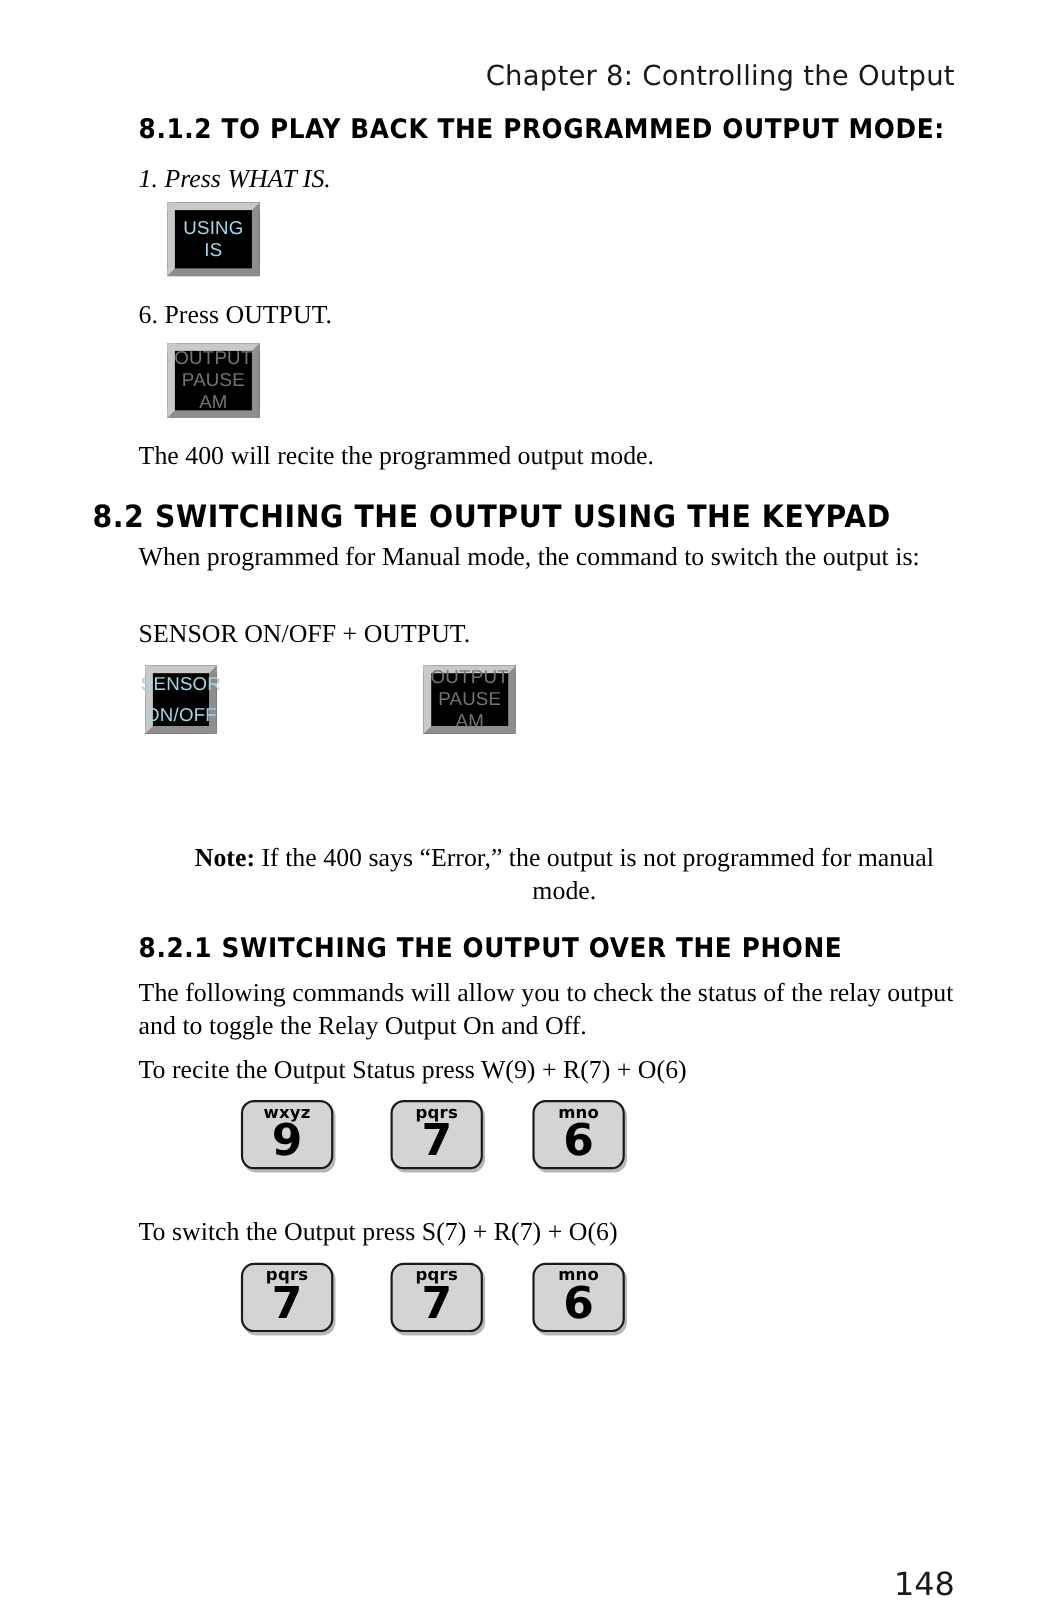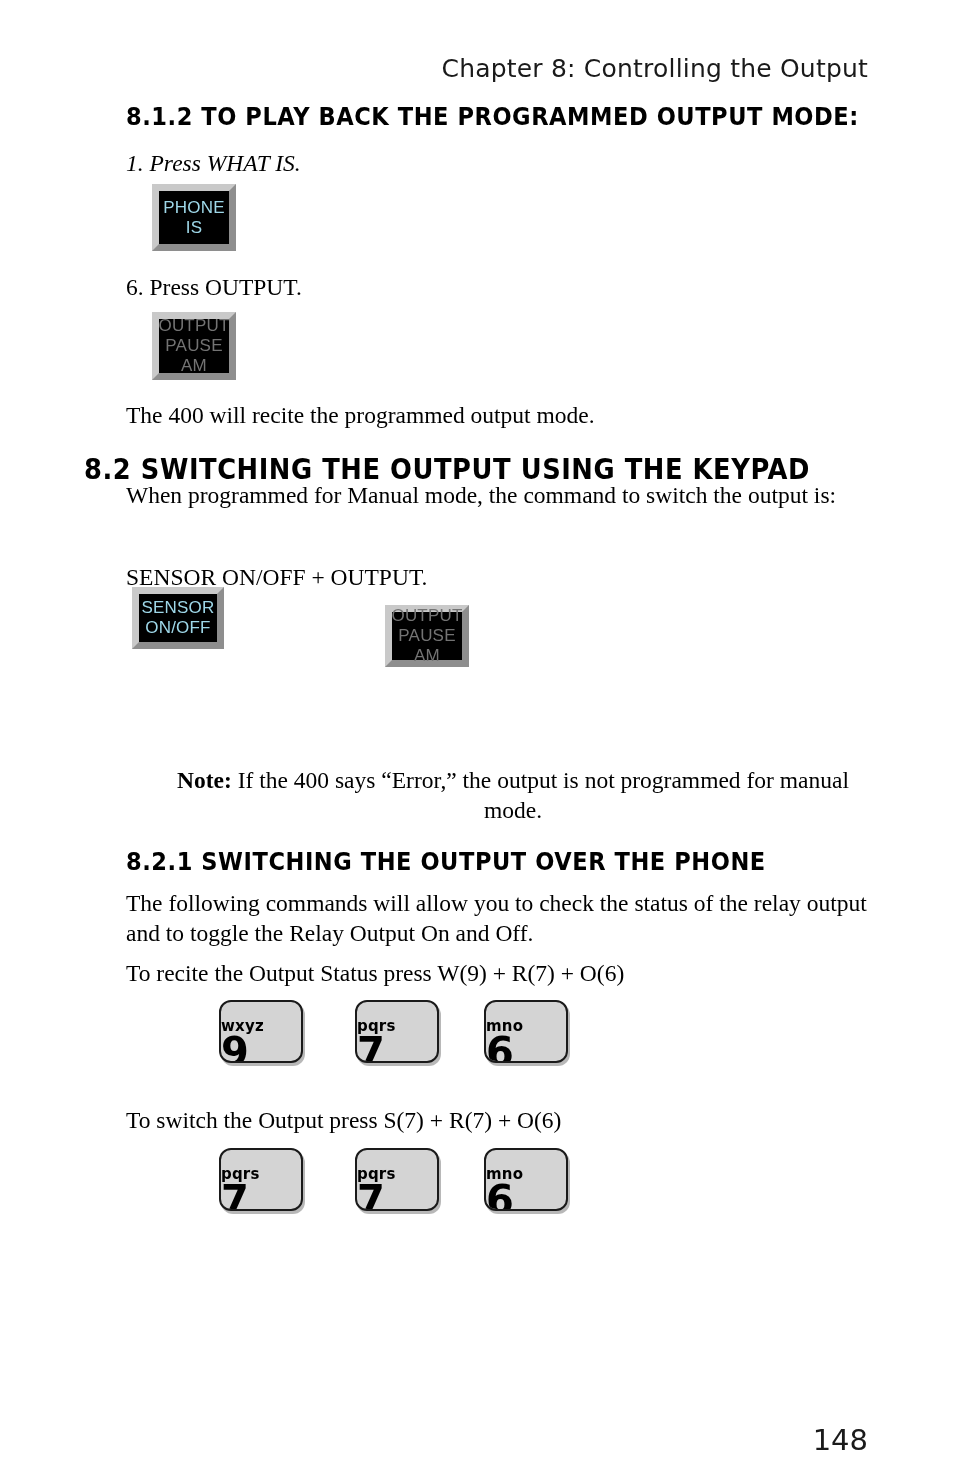--- a/index.html
+++ b/index.html
@@ -108,23 +108,23 @@
     position: absolute;
     box-sizing: border-box;
     width: 84px;
     height: 63px;
     background: #d4d4d4;
     border: 2px solid #1a1a1a;
     border-radius: 12px;
     box-shadow: 2px 3px 0 rgba(0,0,0,0.28);
     display: flex;
     flex-direction: column;
-    align-items: flex-start;
+    align-items: center;
     justify-content: flex-start;
-    padding-top: 16px;
+    padding-top: 1px;
     font-family: "DejaVu Sans", sans-serif;
     overflow: hidden;
   }
   .keycap .letters {
     font-size: 15px;
     font-weight: 700;
     line-height: 16px;
     color: #000;
     letter-spacing: 0.2px;
   }
@@ -152,41 +152,41 @@
 
 <div class="page">
 
   <div class="running-head">Chapter 8: Controlling the Output</div>
 
   <div class="h3" style="left:126px; top:82px;">8.1.2 TO PLAY BACK THE PROGRAMMED OUTPUT MODE:</div>
 
   <div class="body" style="left:126px; top:128px; width:700px;font-style:italic;">1. Press WHAT IS.</div>
 
   <div class="devbtn cyan" style="left:152px; top:164px; width:84px; height:67px;">
-    <span class="ln">PHONE</span>
+    <span class="ln">USING</span>
     <span class="ln">IS</span>
   </div>
 
   <div class="body" style="left:126px; top:252px; width:700px;">6. Press OUTPUT.</div>
 
   <div class="devbtn white" style="left:152px; top:292px; width:84px; height:68px;">
     <span class="ln">OUTPUT</span>
     <span class="ln">PAUSE</span>
     <span class="ln">AM</span>
   </div>
 
   <div class="body" style="left:126px; top:380px; width:760px;">The 400 will recite the programmed output mode.</div>
 
   <div class="h2" style="left:84px; top:433px;">8.2 SWITCHING THE OUTPUT USING THE KEYPAD</div>
 
-  <div class="body" style="left:126px; top:460px; width:740px;">When programmed for Manual mode, the command to switch the output is:</div>
+  <div class="body" style="left:126px; top:472px; width:740px;">When programmed for Manual mode, the command to switch the output is:</div>
 
   <div class="body" style="left:126px; top:542px; width:740px;">SENSOR ON/OFF + OUTPUT.</div>
 
-  <div class="devbtn cyan" style="left:132px; top:567px; width:92px; height:62px;">
+  <div class="devbtn cyan" style="left:132px; top:585px; width:65px; height:62px;justify-content:space-between;">
     <span class="ln">SENSOR</span>
     <span class="ln">ON/OFF</span>
   </div>
 
   <div class="devbtn white" style="left:385px; top:585px; width:84px; height:62px;">
     <span class="ln">OUTPUT</span>
     <span class="ln">PAUSE</span>
     <span class="ln">AM</span>
   </div>
 

